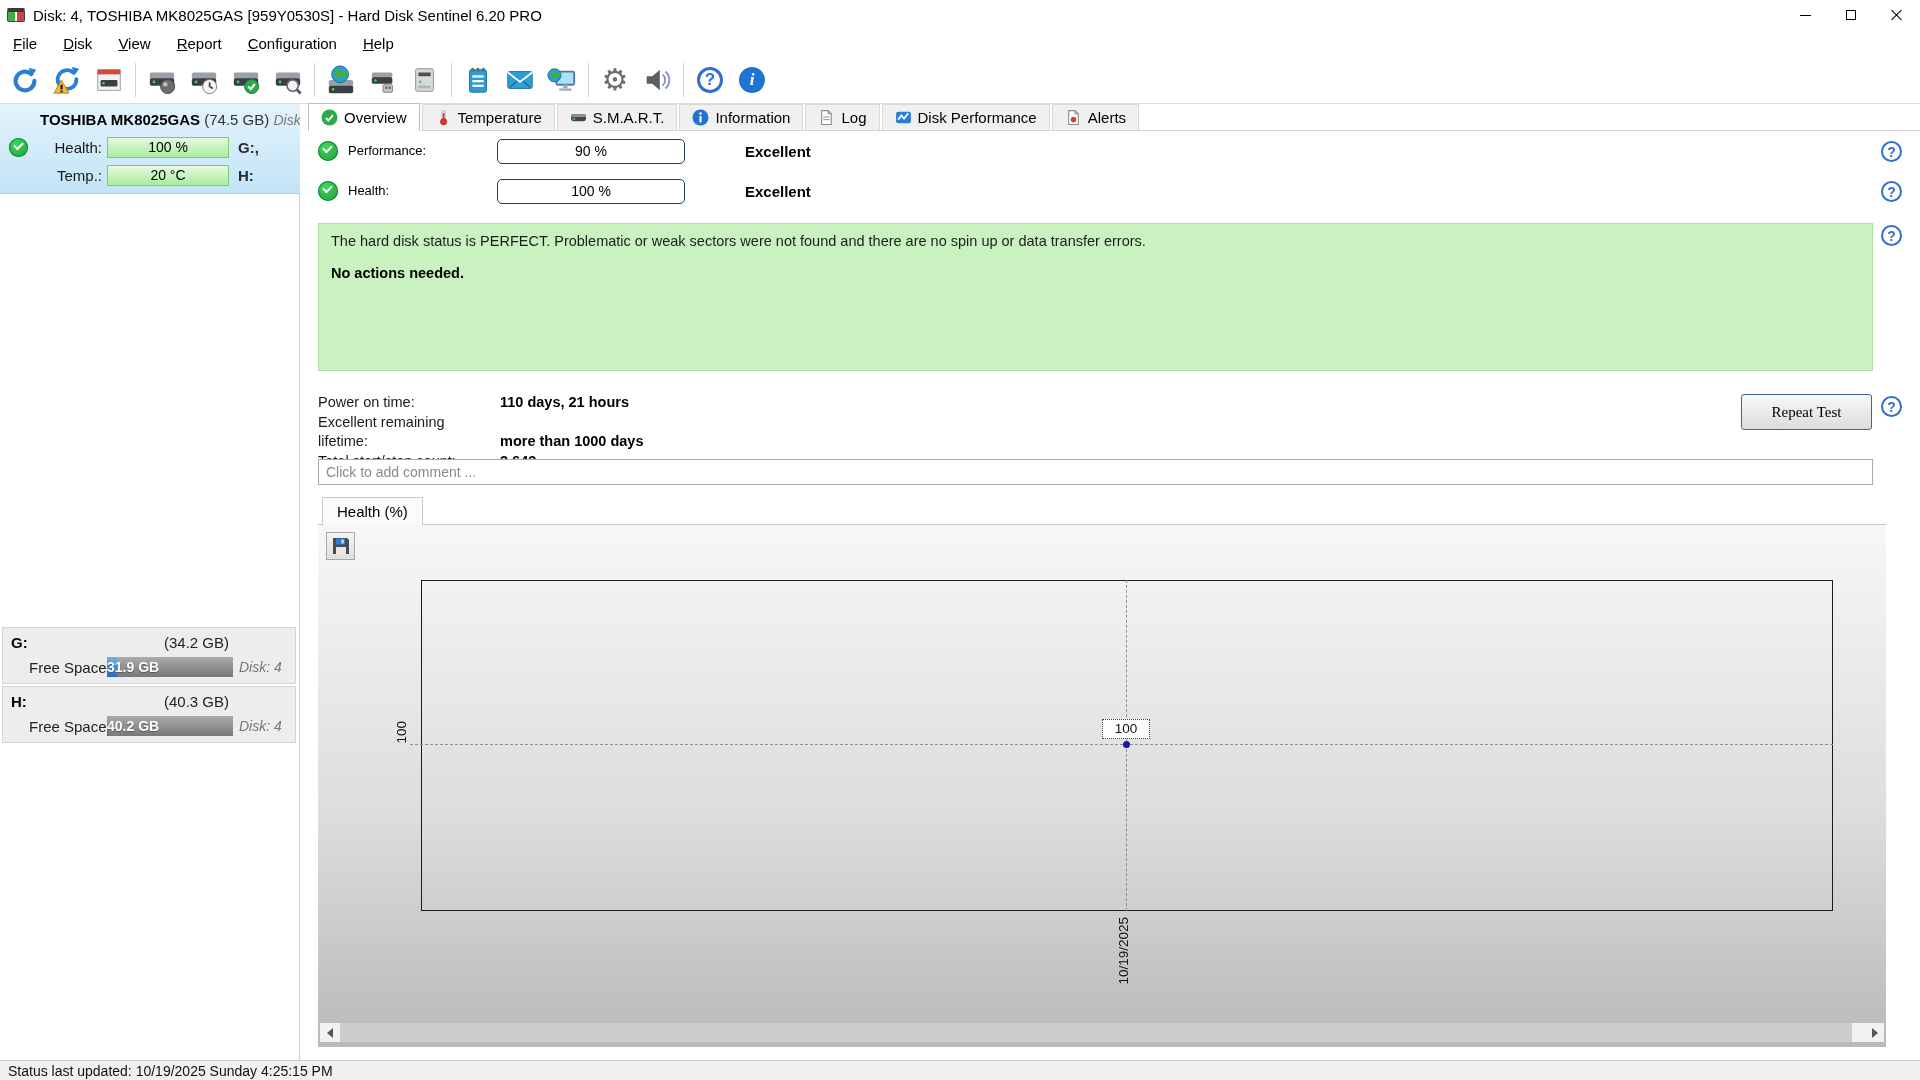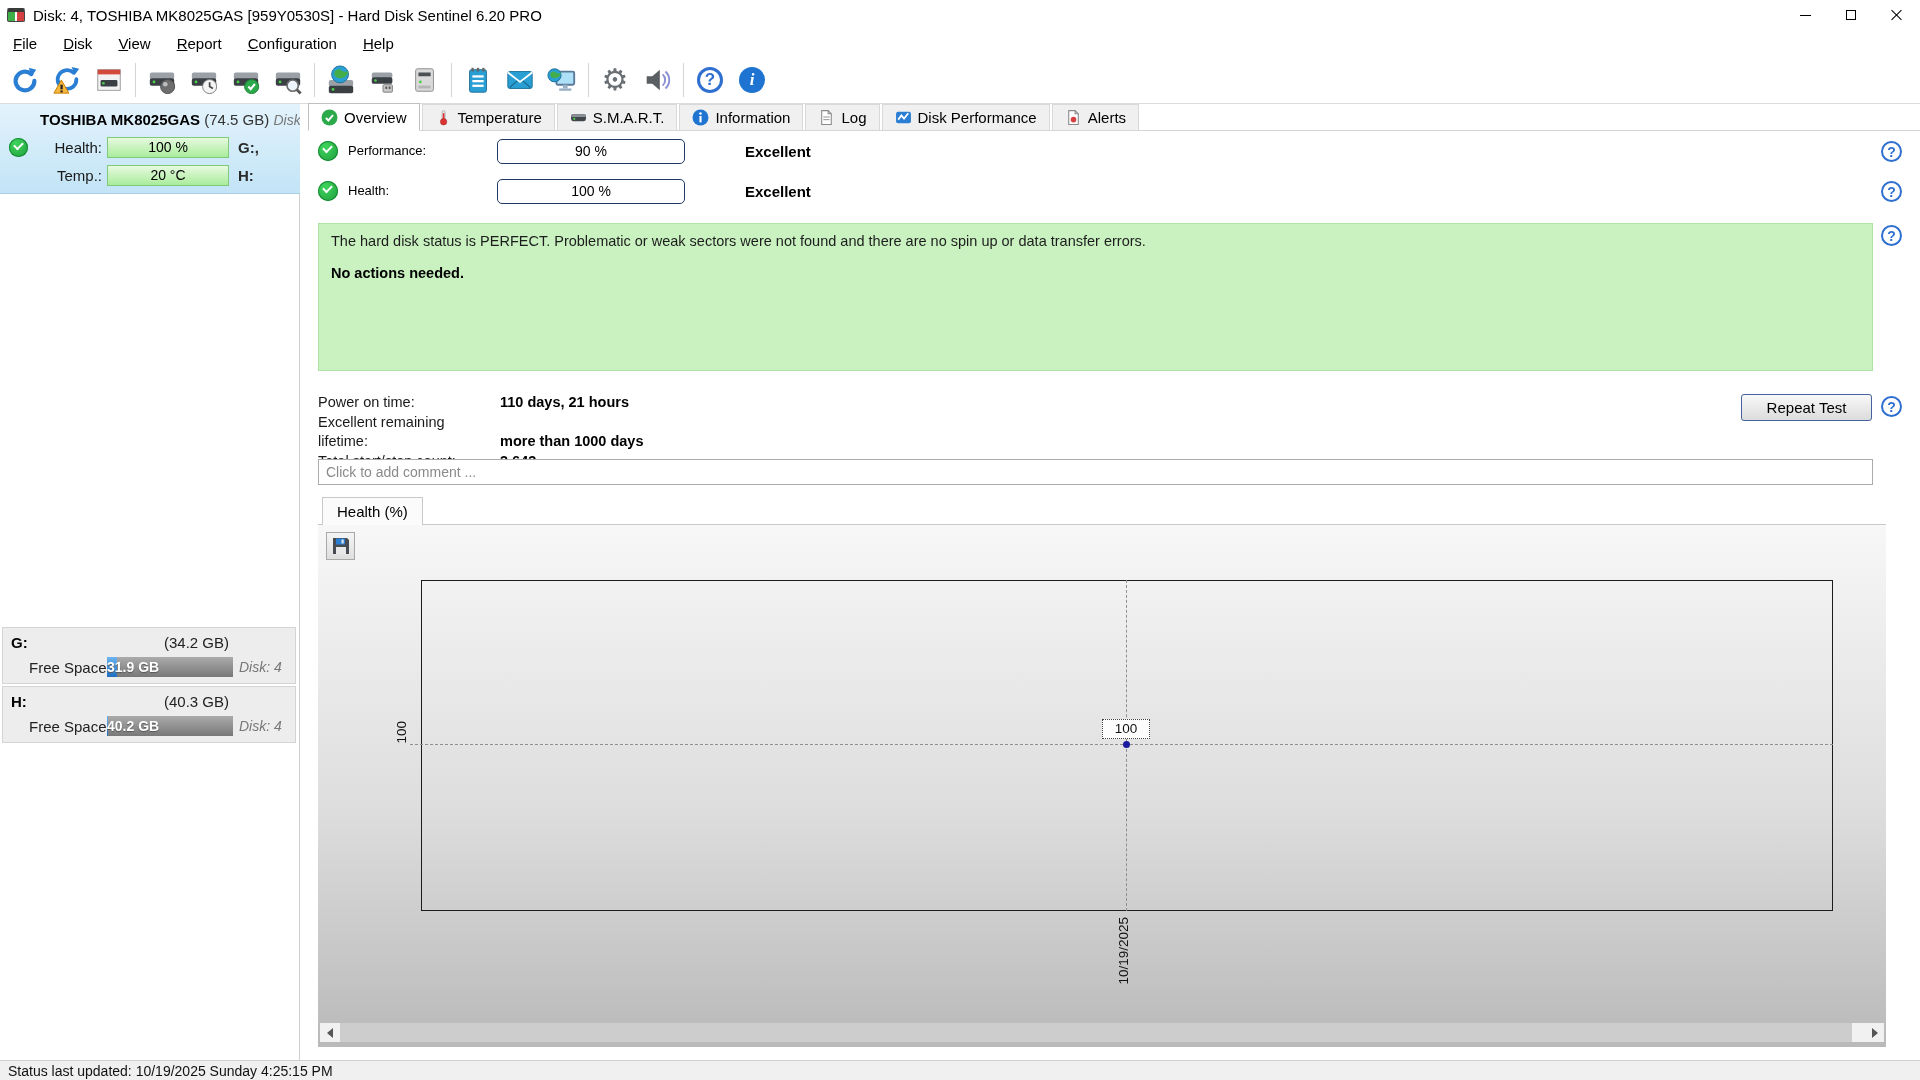--- a/index.html
+++ b/index.html
@@ -77,21 +77,21 @@
 
   .green-box { position:absolute; left:10px; top:92px; width:1555px; height:148px; background:#c9f2c0; border:1px solid #aee2a2; padding:9px 12px; }
   .gb-line1 { font-size:14.5px; color:#1d1d1d; }
   .gb-line2 { font-size:14.5px; font-weight:bold; color:#000; margin-top:16px; }
 
   .stats { position:absolute; left:10px; top:262px; font-size:14.5px; color:#1a1a1a; line-height:19.5px; }
   .stat-row { position:relative; }
   .stat-label { display:inline-block; width:178px; }
   .stat-value { display:inline-block; font-weight:bold; color:#000; }
 
-  .repeat-btn { position:absolute; left:1433px; top:263px; width:131px; height:27px; background:linear-gradient(#f8f8f8,#dcdcdc); border:1px solid #44639e; border-radius:3px; font-size:15px; font-family:Liberation Sans, sans-serif; color:#000; }
+  .repeat-btn { position:absolute; left:1433px; top:263px; width:131px; height:36px; background:linear-gradient(#f8f8f8,#dcdcdc); border:1px solid #44639e; border-radius:3px; font-size:15px; font-family:Liberation Serif, serif; color:#000; }
 
   .comment-input { position:absolute; left:10px; top:328px; width:1555px; height:26px; border:1px solid #ababab; font-size:14px; padding:0 7px; color:#222; font-family:"Liberation Sans",sans-serif; }
   .comment-input::placeholder { color:#8a8a8a; }
 
   
   .chart-tab { position:absolute; left:14px; top:366px; height:28px; padding:0 14px; display:flex; align-items:center; background:#fbfbfb; border:1px solid #c9c9c9; border-bottom:none; font-size:15px; z-index:2; }
   .chart-panel { position:absolute; left:10px; top:393px; width:1568px; height:523px; background:linear-gradient(#f7f7f7 0%, #dddddd 55%, #b9b9b9 100%); border-top:1px solid #c9c9c9; }
   .save-btn { position:absolute; left:8px; top:7px; width:29px; height:28px; background:linear-gradient(#f4f4f4,#dfdfdf); border:1px solid #a9a9a9; display:flex; align-items:center; justify-content:center; }
   .plot { position:absolute; left:103px; top:55px; width:1412px; height:331px; border:1px solid #1c1c1c; }
   .dash-h { position:absolute; left:92px; top:219px; width:1423px; border-top:1px dashed #8f8f8f; }

